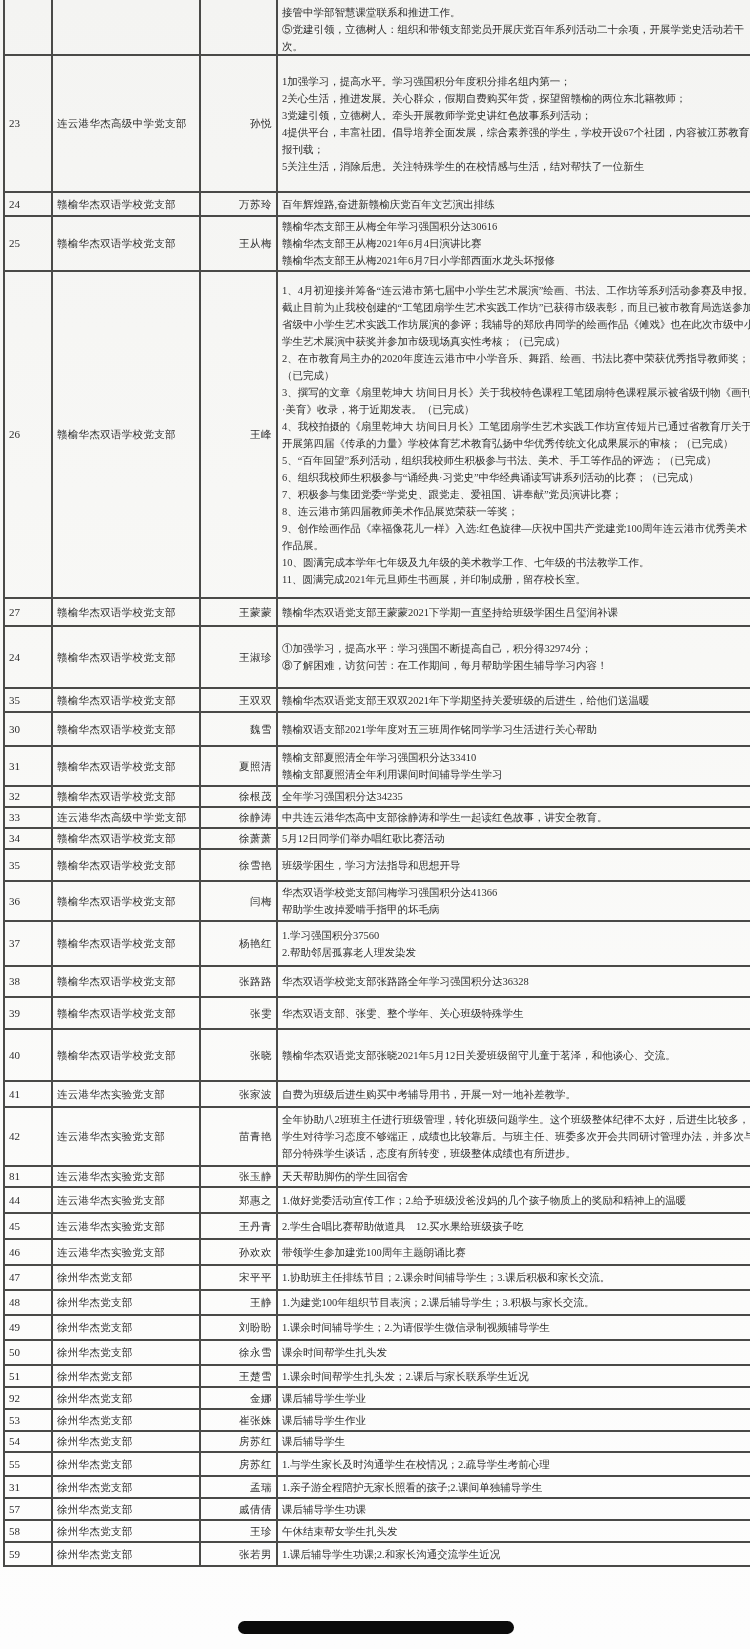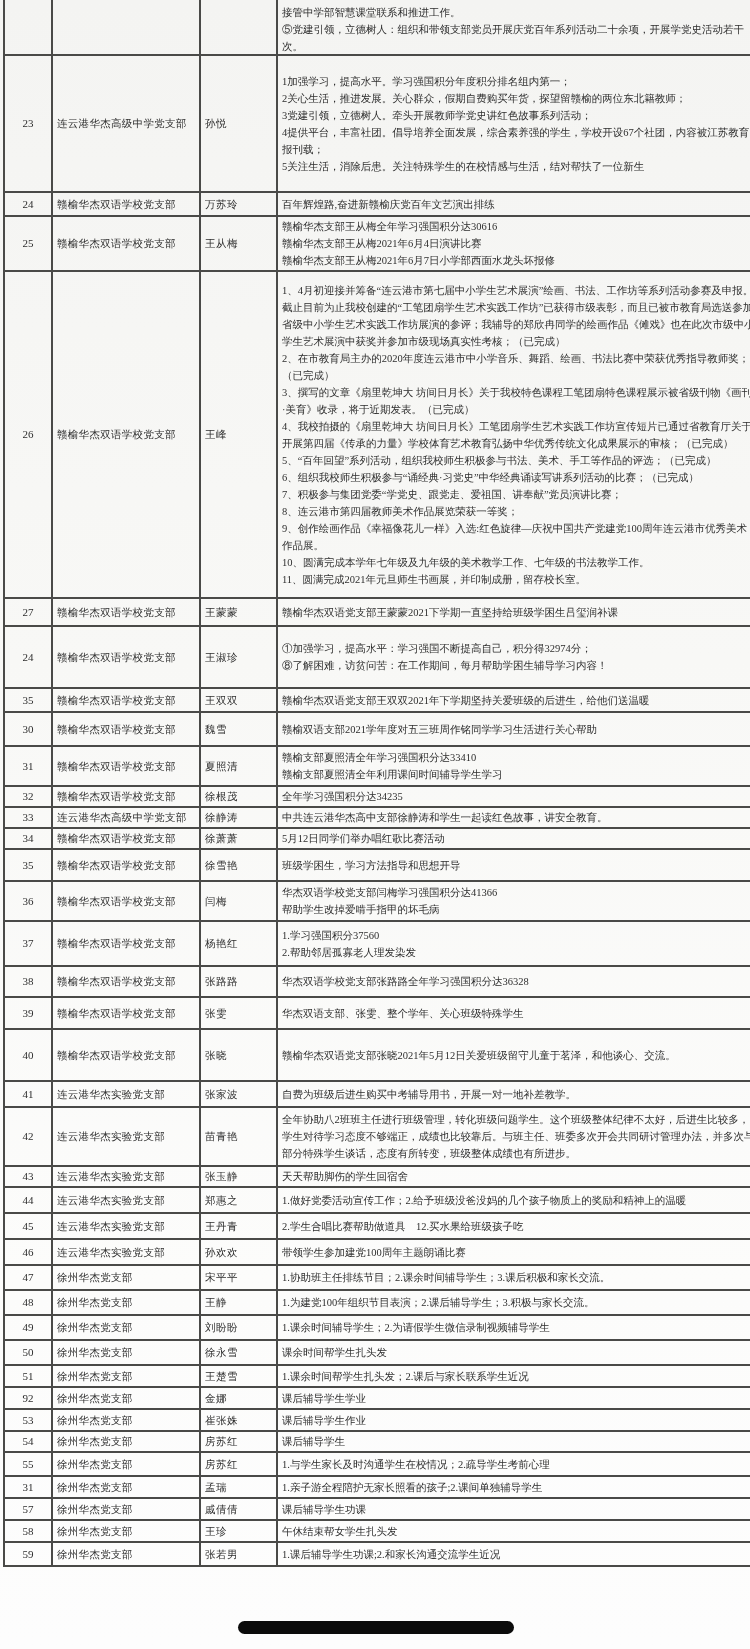--- a/index.html
+++ b/index.html
@@ -18,23 +18,23 @@
     width:756px; margin-left:3px;
     filter:blur(0.35px);
   }
   td {
     border:2px solid #4a4a48;
     vertical-align:middle;
     padding:1px 4px;
     overflow:hidden;
   }
   tr.first-row td { border-top:none; }
-  .col-no   { width:48px;  text-align:center; font-size:11px; }
+  .col-no   { width:48px;  font-size:11px; }
   .col-branch { width:148px; font-size:10.5px; letter-spacing:0.3px; }
-  .col-name { width:77px;  text-align:left; font-size:10.5px; letter-spacing:0.5px; }
+  .col-name { width:77px;  text-align:right; font-size:10.5px; letter-spacing:0.5px; }
   .col-content { width:483px; text-align:left; font-size:10.5px; }
   .cell-text {
     white-space:pre-line;
     line-height:17px;
     word-break:break-all;
     overflow-wrap:anywhere;
   }
   tr.first-row .cellwrap { height:52px; overflow:hidden; }
   tr.first-row .cell-text { margin-top:-14px; }
   .home-indicator {
@@ -535,21 +535,21 @@
           </td>
           <td class="col-content">
             <div class="cellwrap">
               <div class="cell-text">全年协助八2班班主任进行班级管理，转化班级问题学生。这个班级整体纪律不太好，后进生比较多，学生对待学习态度不够端正，成绩也比较靠后。与班主任、班委多次开会共同研讨管理办法，并多次与部分特殊学生谈话，态度有所转变，班级整体成绩也有所进步。</div>
             </div>
           </td>
         </tr>
         <tr style="height: 21px;">
           <td class="col-no">
             <div class="cellwrap">
-              <div class="cell-text">43</div>
+              <div class="cell-text">81</div>
             </div>
           </td>
           <td class="col-branch">
             <div class="cellwrap">
               <div class="cell-text">连云港华杰实验党支部</div>
             </div>
           </td>
           <td class="col-name">
             <div class="cellwrap">
               <div class="cell-text">张玉静</div>

